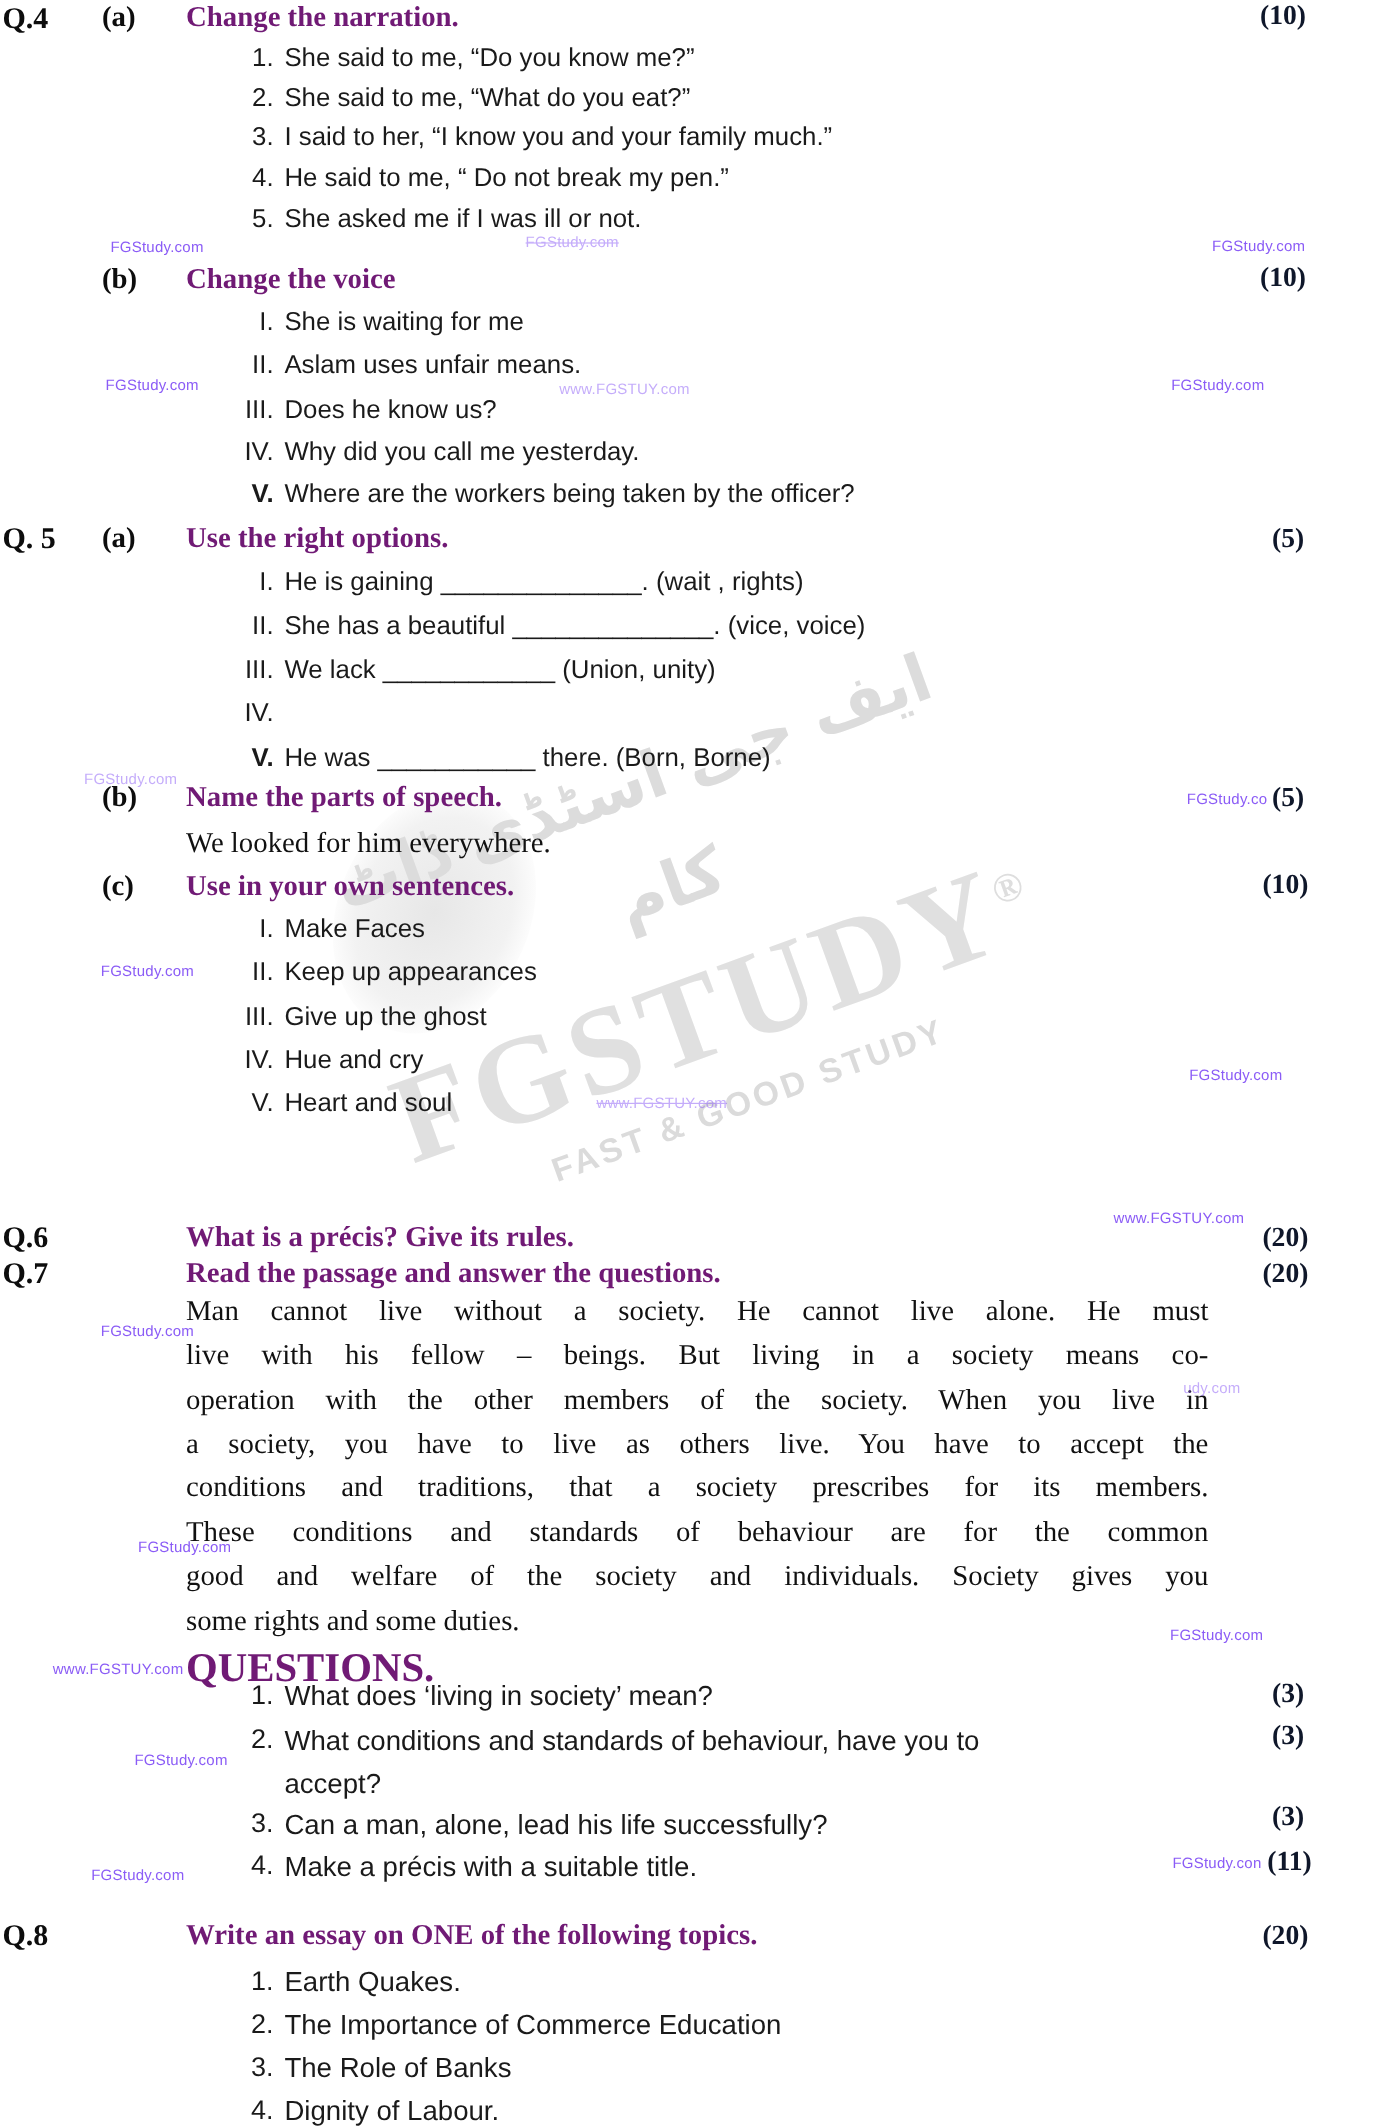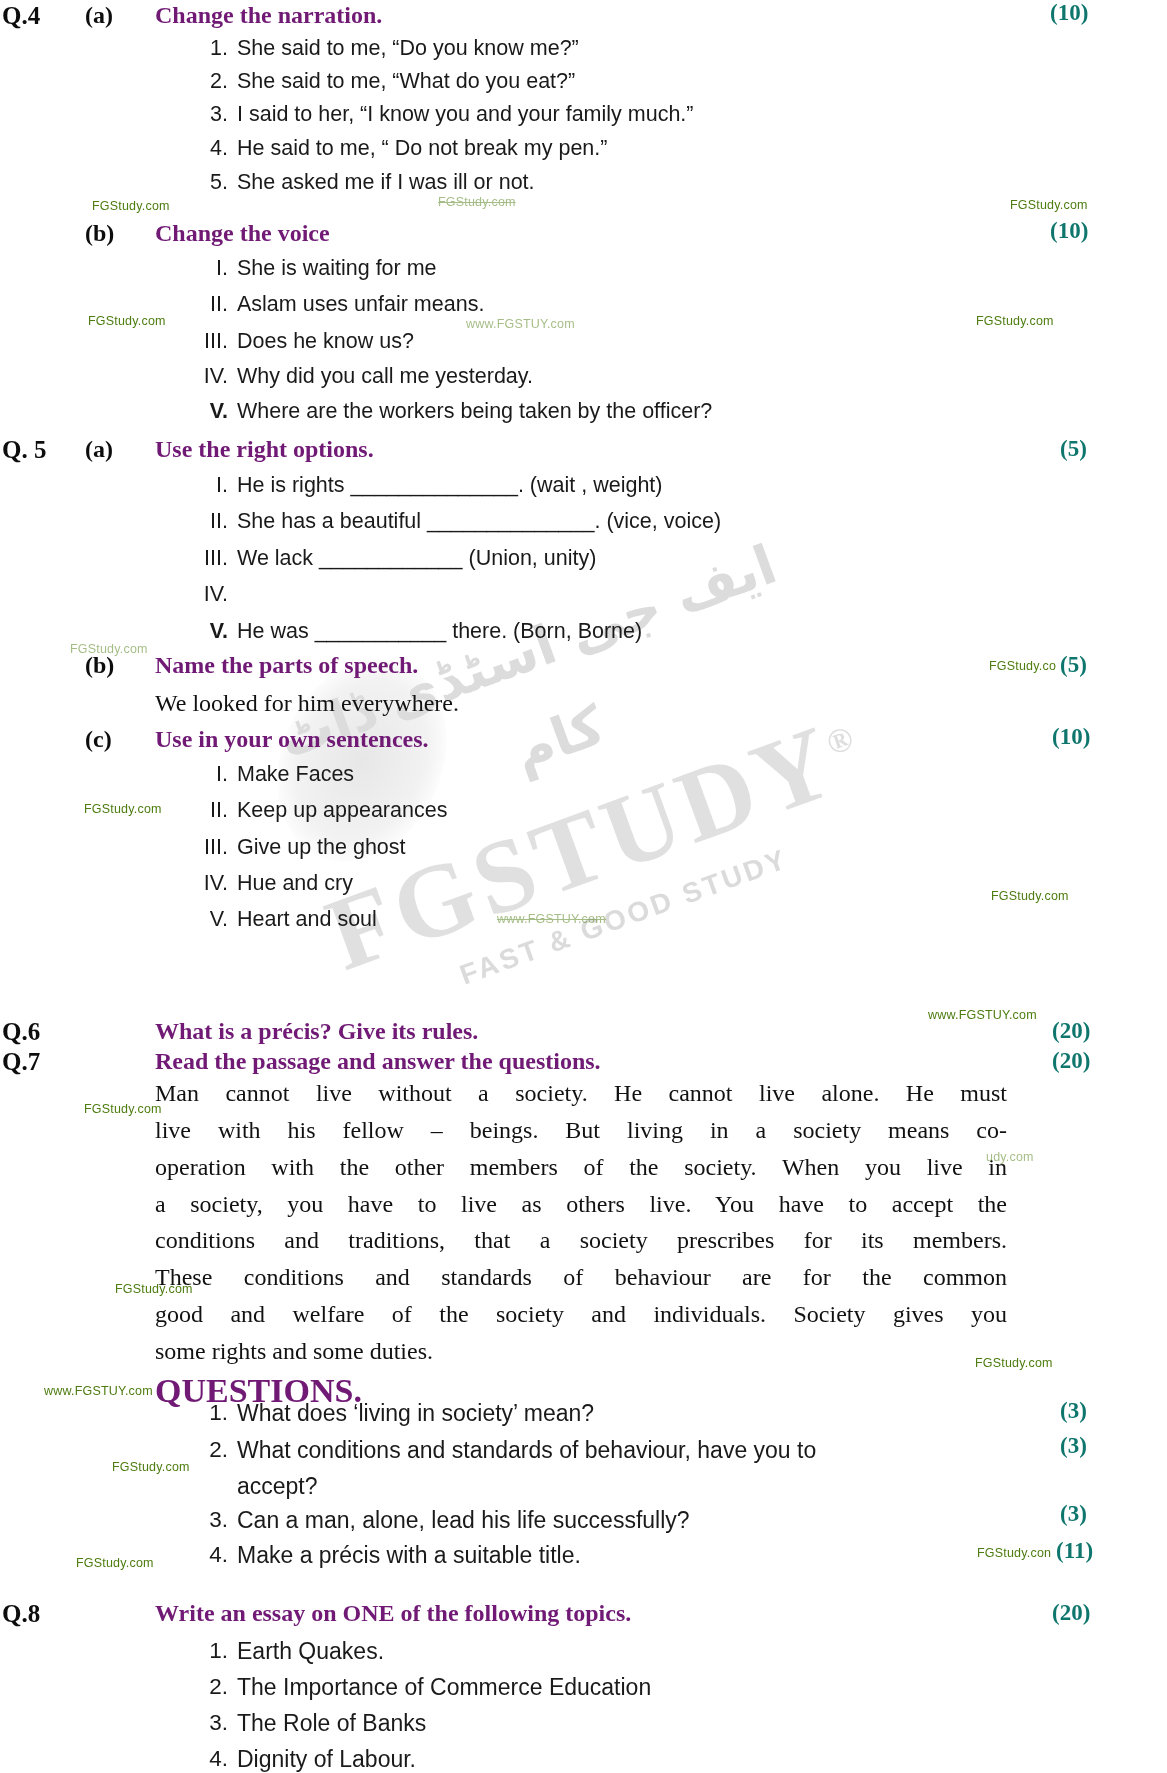--- a/index.html
+++ b/index.html
@@ -3,35 +3,35 @@
 <meta charset="utf-8">
 <style>
   html,body{margin:0;padding:0;background:#ffffff;}
   .page{position:relative;width:1167px;height:1773px;background:#ffffff;overflow:hidden;
         font-family:"Liberation Sans",sans-serif;color:#161616;}
   
   .h{position:absolute;left:0;width:957px;height:34px;z-index:2;}
   .ql{position:absolute;left:2px;top:0;font-family:"Liberation Serif",serif;font-weight:bold;font-size:25px;color:#0d0d0d;white-space:nowrap;}
   .sl{position:absolute;left:85px;top:0;font-family:"Liberation Serif",serif;font-weight:bold;font-size:24px;color:#0d0d0d;}
   .ht{position:absolute;left:155px;top:0;font-family:"Liberation Serif",serif;font-weight:bold;font-size:24px;color:#701a75;white-space:nowrap;}
-  .mk{position:absolute;top:0;font-family:"Liberation Serif",serif;font-weight:bold;font-size:23px;color:#0f766e;z-index:2;white-space:nowrap;}
+  .mk{position:absolute;top:0;font-family:"Liberation Serif",serif;font-weight:bold;font-size:23px;color:#0f172a;z-index:2;white-space:nowrap;}
   
   .r{position:absolute;left:0;width:1167px;height:32px;z-index:2;}
   .n{position:absolute;left:190px;top:0;width:38px;text-align:right;font-size:21.5px;color:#1a1a1a;}
   .n.b{font-weight:bold;}
   .t{position:absolute;left:237px;top:0;font-size:21.5px;color:#1a1a1a;white-space:nowrap;}
   .big .n{font-size:22.5px;}
   .big .t{font-size:23px;}
   .serifline{position:absolute;left:155px;top:0;font-family:"Liberation Serif",serif;font-size:24px;color:#111;white-space:nowrap;}
   
   .pline{position:absolute;left:155px;width:852px;z-index:2;font-family:"Liberation Serif",serif;
          font-size:24px;color:#111;text-align:justify;text-align-last:justify;white-space:normal;}
   .pline.last{text-align-last:left;}
   
-  .wm{position:absolute;font-size:12.5px;color:#4d7c0f;z-index:3;white-space:nowrap;letter-spacing:.2px;}
+  .wm{position:absolute;font-size:12.5px;color:#8b5cf6;z-index:3;white-space:nowrap;letter-spacing:.2px;}
   .wm.faint{opacity:.5;}
   .wm.struck{text-decoration:line-through;}
   
   .secbox{position:absolute;left:449px;top:925px;width:258px;height:62px;border:6px solid #1c1c1c;
           box-shadow:inset 0 0 0 2px #ffffff, inset 0 0 0 4px #1c1c1c;z-index:2;
           display:flex;align-items:center;justify-content:center;}
   .secbox span{font-weight:bold;font-size:26px;letter-spacing:1px;color:#111;}
   
   .logo{position:absolute;left:290px;top:598px;width:570px;height:370px;z-index:0;
         transform:rotate(-20deg);text-align:center;pointer-events:none;}
@@ -120,21 +120,21 @@
   <span class="wm" style="left:976px;top:314px">FGStudy.com</span>
 
   <div class="h" style="top:436px">
     <span class="ql">Q. 5</span>
     <span class="sl">(a)</span>
     <span class="ht">Use the right options.</span>
     <span class="mk" style="left:1060px;top:0">(5)</span>
   </div>
   <div class="r" style="top:473px">
       <span class="n">I.</span>
-      <span class="t">He is rights ______________. (wait , weight)</span>
+      <span class="t">He is gaining ______________. (wait , rights)</span>
     </div>
   <div class="r" style="top:509px">
       <span class="n">II.</span>
       <span class="t">She has a beautiful ______________. (vice, voice)</span>
     </div>
   <div class="r" style="top:546px">
       <span class="n">III.</span>
       <span class="t">We lack ____________ (Union, unity)</span>
     </div>
   <div class="r" style="top:582px">

